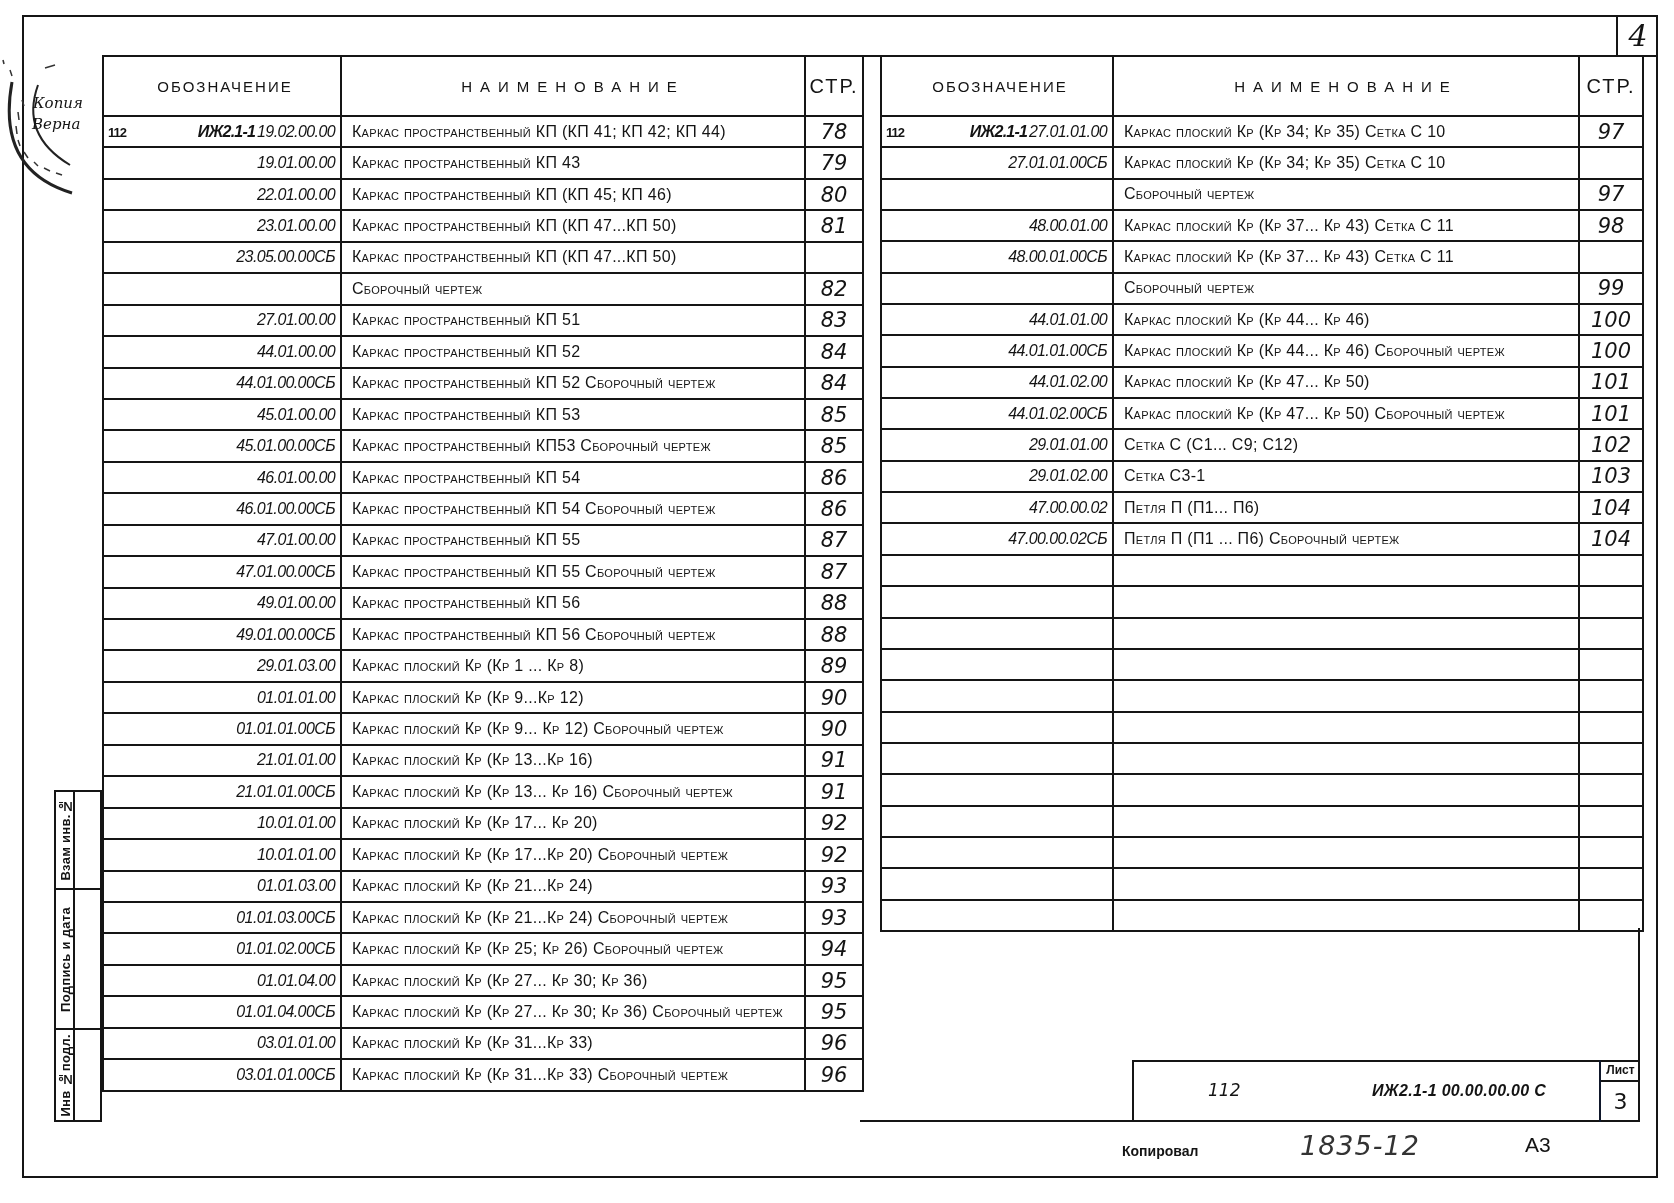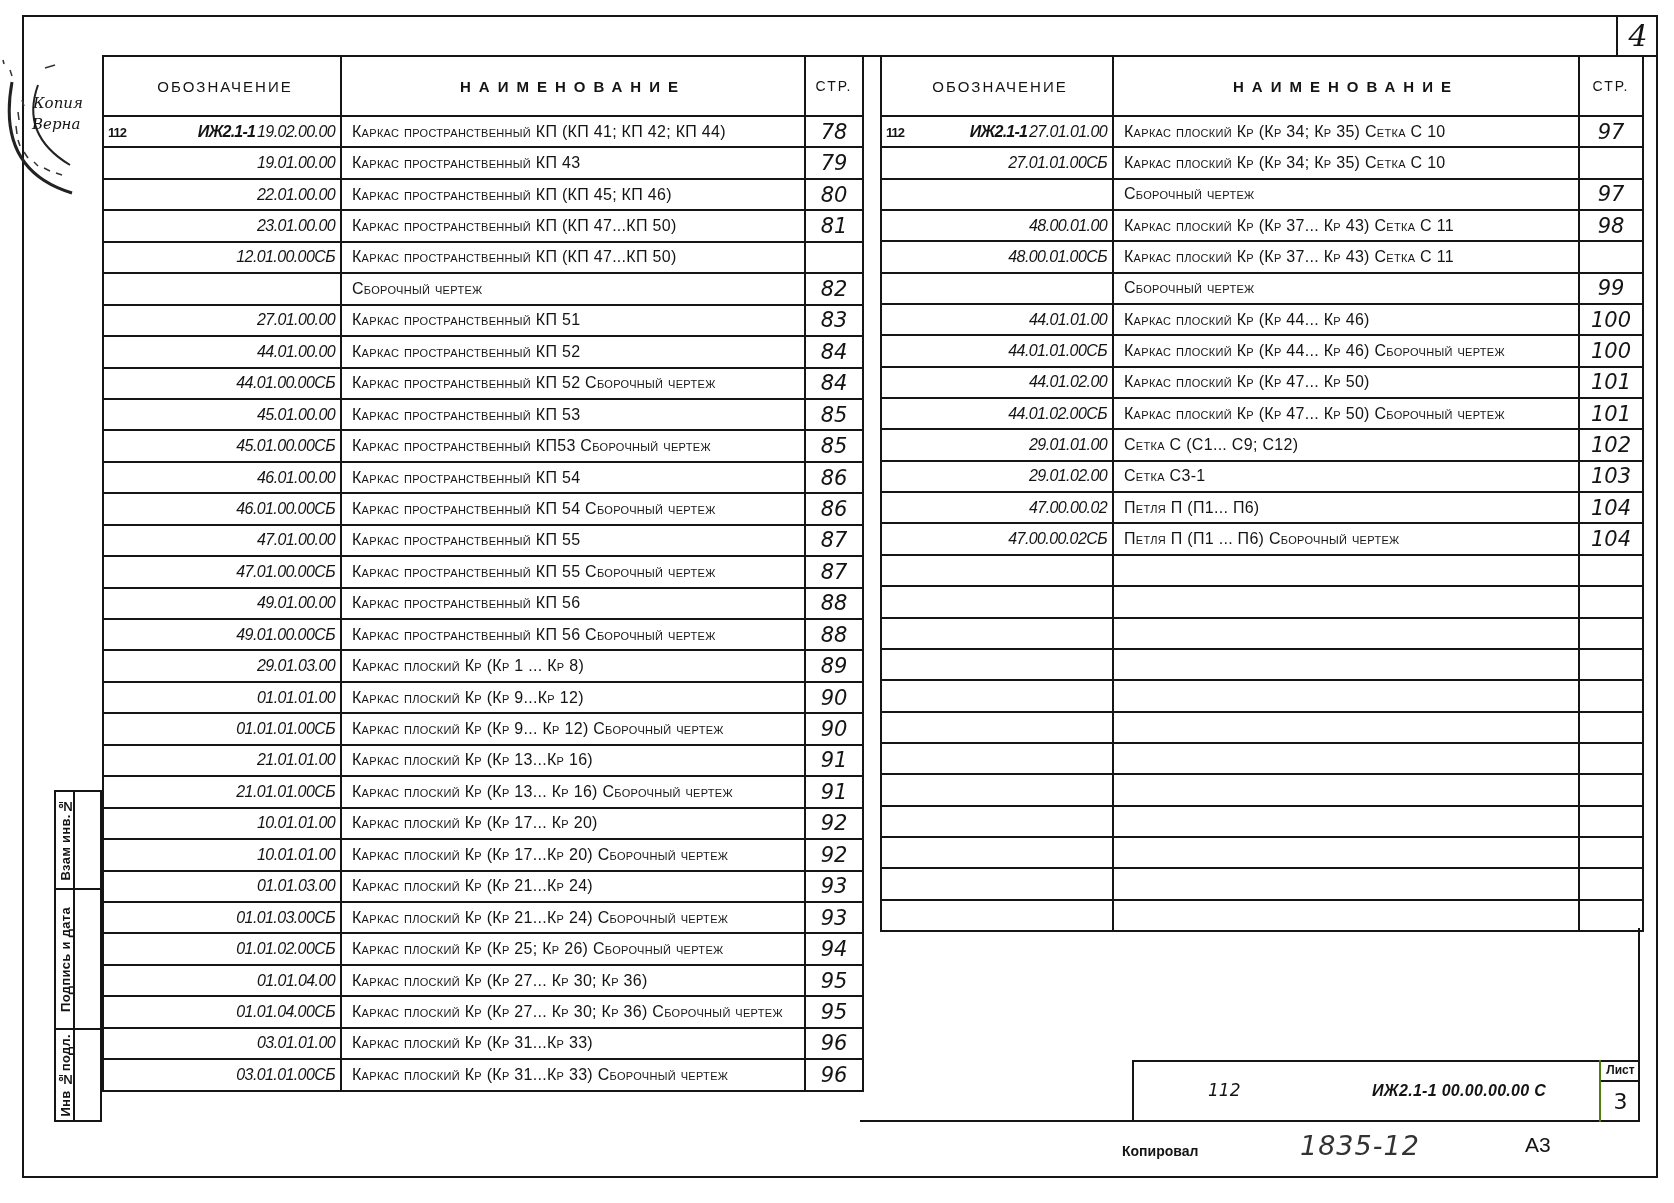--- a/index.html
+++ b/index.html
@@ -13,42 +13,42 @@
   .corner-box { left:1616px; top:15px; width:42px; height:42px; border-left:2px solid #151515; border-bottom:2px solid #151515;
     display:flex; align-items:center; justify-content:center;
     font-family:"DejaVu Serif", serif; font-style:italic; font-size:30px; }
   .hline { height:2px; background:#151515; }
   .vline { width:2px; background:#151515; }
 
   table.spec { position:absolute; border-collapse:collapse; table-layout:fixed; }
   table.spec td, table.spec th { border:2px solid #151515; padding:0; overflow:hidden; white-space:nowrap; }
   table.spec th { height:58px; font-weight:normal; font-size:15px; text-transform:uppercase; vertical-align:middle; }
   table.spec th.h-code { letter-spacing:2px; padding-left:6px; }
-  table.spec th.h-name { letter-spacing:8px;font-weight:bold; }
-  table.spec th.h-page { letter-spacing:2px; font-size:14px; }
+  table.spec th.h-name { letter-spacing:8px; }
+  table.spec th.h-page { letter-spacing:2px; font-size:20px; }
   #left-table { left:102px; top:55px; width:760px; }
   #right-table { left:880px; top:55px; width:762px; }
   #left-table tbody td { height:29.45px; }
   #right-table tbody td { height:29.35px; }
 
   td.code { text-align:right; padding-right:5px !important;
     font-style:italic; font-size:16px; letter-spacing:-0.6px; position:relative; }
   td.code .prefix { position:absolute; left:4px; top:50%; transform:translateY(-50%); font-style:normal; font-size:13px; font-weight:bold; letter-spacing:-1px; }
   td.code .series { font-size:16px; font-weight:bold; letter-spacing:-0.8px; margin-right:2px;text-align:right; }
   td.name { padding-left:10px !important; font-variant:small-caps; font-size:16px; letter-spacing:0.3px; }
   td.page { text-align:center; font-style:italic; font-size:21px; font-family:"DejaVu Sans", sans-serif;margin-left:9px; }
 
   .side-stamp { left:54px; top:790px; width:48px; height:332px; border:2px solid #151515; }
   .side-inner-v { left:73px; top:790px; height:332px; }
   .side-cell { position:absolute; left:0; width:19px; display:flex; align-items:center; justify-content:center; }
   .side-cell span { writing-mode:vertical-rl; transform:rotate(180deg); font-size:13px; font-weight:bold; white-space:nowrap; letter-spacing:0.3px; }
   .side-div { position:absolute; left:0; width:44px; height:2px; background:#151515; }
 
   .title-block { left:1132px; top:1060px; width:508px; height:62px; border-top:2px solid #151515; border-left:2px solid #151515; }
-  .sheet-box { left:1599px; top:1060px; width:41px; height:62px; border-left:2px solid #4d7c0f; }
+  .sheet-box { left:1599px; top:1060px; width:41px; height:62px; border-left:2px solid #0f172a; }
   .sheet-label { position:absolute; left:0; top:0; width:39px; height:20px; border-bottom:2px solid #151515; font-size:12px; font-weight:bold; display:flex; align-items:center; justify-content:center; }
   .sheet-num { position:absolute; left:0; top:22px; width:39px; height:38px; display:flex; align-items:center; justify-content:center; font-size:22px; font-family:"DejaVu Sans", sans-serif; }
   .tb-set { left:1208px; top:1080px; font-size:17px; font-style:italic; font-family:"DejaVu Sans", sans-serif; }
   .tb-designation { left:1372px; top:1082px; font-size:16px; font-style:italic; font-weight:bold; letter-spacing:0.3px; }
 
   .footer-copied-label { left:1122px; top:1143px; font-size:14px; font-weight:bold; }
   .footer-copied-value { left:1300px; top:1130px; font-size:27px; font-style:italic; font-family:"DejaVu Sans", sans-serif; font-weight:lighter; color:#333; letter-spacing:1px; }
   .footer-format-label { left:1456px; top:1200px; font-size:14px; font-weight:normal; }
   .footer-format-value { left:1525px; top:1133px; font-size:21px; }
 
@@ -117,21 +117,21 @@
         <td class="code"><span>22.01.00.00</span></td>
         <td class="name"><span>Каркас пространственный КП (КП 45; КП 46)</span></td>
         <td class="page"><span>80</span></td>
       </tr>
       <tr>
         <td class="code"><span>23.01.00.00</span></td>
         <td class="name"><span>Каркас пространственный КП (КП 47...КП 50)</span></td>
         <td class="page"><span>81</span></td>
       </tr>
       <tr>
-        <td class="code"><span>12.01.00.00СБ</span></td>
+        <td class="code"><span>23.05.00.00СБ</span></td>
         <td class="name"><span>Каркас пространственный КП (КП 47...КП 50)</span></td>
         <td class="page"><span></span></td>
       </tr>
       <tr>
         <td class="code"><span></span></td>
         <td class="name"><span>Сборочный чертеж</span></td>
         <td class="page"><span>82</span></td>
       </tr>
       <tr>
         <td class="code"><span>27.01.00.00</span></td>

